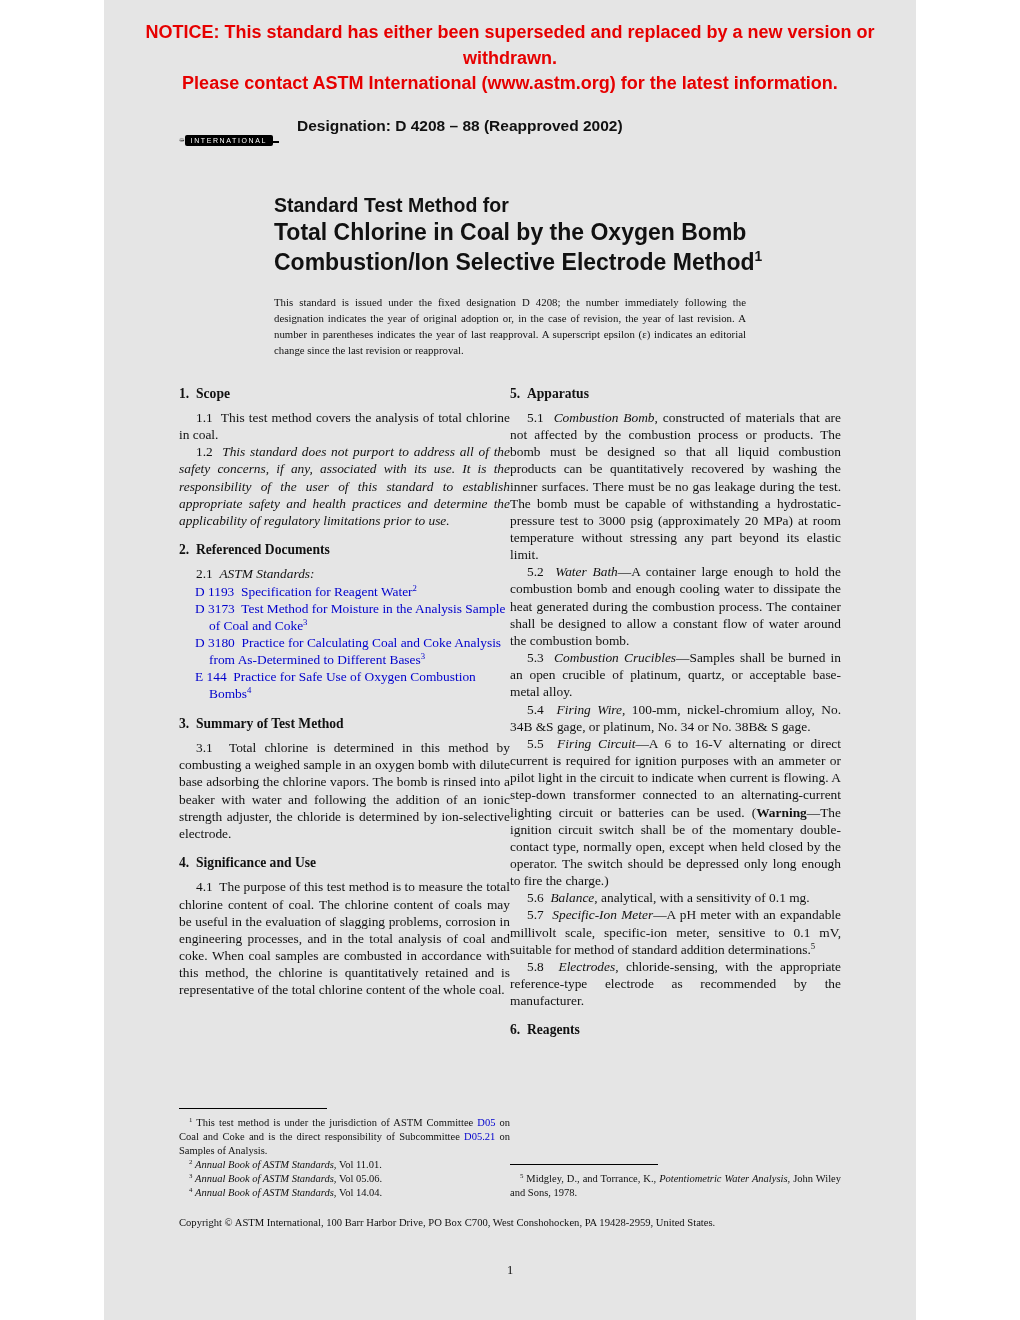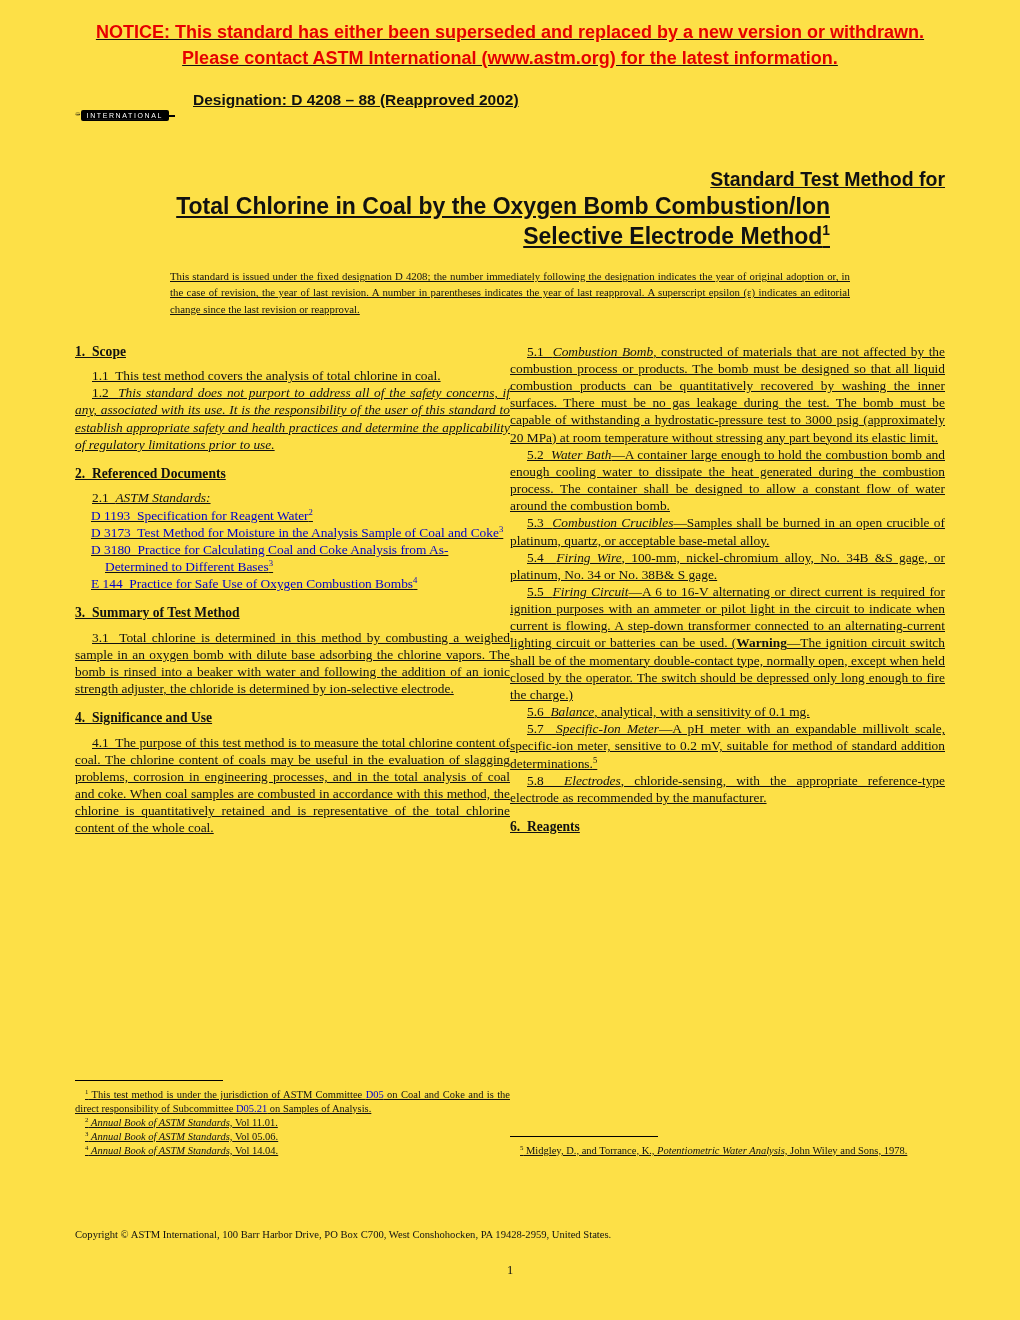--- a/index.html
+++ b/index.html
@@ -1,32 +1,32 @@
 <!DOCTYPE html>
 <html><head>
 <meta charset="utf-8">
 <style>
   * { margin:0; padding:0; box-sizing:border-box; }
   html,body { background:#ffffff; }
   .page {
-    position:relative; width:1020px; height:1320px; margin:0 auto;
-    background:#fde047; color:#111;
-    font-family:"Liberation Serif", serif; overflow:hidden;text-decoration:underline;
+    position:relative; width:812px; height:1320px; margin:0 auto;
+    background:#e5e5e5; color:#111;
+    font-family:"Liberation Serif", serif; overflow:hidden;
     --notice-red:#e60000; --link-blue:#0000cd;
   }
   .notice { padding-top:20px; text-align:center; font-family:"Liberation Sans", sans-serif;
     font-weight:bold; font-size:18px; line-height:1.42; color:var(--notice-red); }
   .header-row { display:flex; align-items:flex-start; margin:14px 75px 0 75px; }
   .logo { width:100px; display:flex; flex-direction:row; align-items:center; }
   .logo-intl { margin-top:2px; background:#000; color:#fff; font-family:"Liberation Sans", sans-serif;
     font-size:7px; letter-spacing:1.6px; padding:2px 6px; border-radius:2px; white-space:nowrap; }
   .logo-rule { width:100%; border-top:2px solid #000; margin-top:4px; }
   .designation { margin-left:18px; padding-top:6px; font-family:"Liberation Sans", sans-serif;
     font-weight:bold; font-size:15.5px; }
-  .title-block { margin:24px 75px 13px 170px; font-family:"Liberation Sans", sans-serif; font-weight:bold;text-align:right; }
+  .title-block { margin:24px 75px 13px 170px; font-family:"Liberation Sans", sans-serif; font-weight:bold; }
   .title-intro { font-size:19.5px; line-height:1.3; }
   .title-main { font-size:23px; line-height:1.3; max-width:660px; }
   .title-main sup { font-size:0.6em; line-height:0; }
   .issued-note { margin:16px 170px 16px 170px; max-width:690px; font-size:10.8px; line-height:1.5; text-align:justify; }
   .columns { display:flex; margin:26px 75px 0 75px; height:815px; }
   .col { flex:1; display:flex; flex-direction:column; font-size:13.4px; line-height:1.28; text-align:justify; }
   .col-content { }
   .blk { }
   .blk-heading { font-weight:bold; font-size:13.6px; margin:12px 0 7px 0; text-align:left; }
   .col-content .blk-heading:first-child { margin-top:0; }
@@ -34,21 +34,21 @@
   .blk-ref { color:var(--link-blue); padding-left:30px; text-indent:-14px; text-align:left; }
   .footnotes { margin-top:auto; padding-top:6px; }
   .fn-rule { width:148px; border-top:1px solid #000; margin-bottom:7px; }
   .blk-footnote { font-size:10.5px; line-height:1.33; text-indent:10px; text-align:justify; }
   .seg-normal { }
   .seg-italic { font-style:italic; }
   .seg-bold { font-weight:bold; }
   .seg-link { color:var(--link-blue); }
   sup { line-height:0; font-size:0.65em; }
   sup.seg-suplink { color:var(--link-blue); }
-  .copyright { position:absolute; left:75px; bottom:80px; font-size:10.6px; }
+  .copyright { position:absolute; left:75px; bottom:92px; font-size:10.6px; }
   .page-number { position:absolute; left:0; right:0; bottom:42px; text-align:center; font-size:12.5px; }
 </style>
 </head>
 <body>
 
 <div class="page" style="--notice-red: #e60000; --link-blue: #0000cd;">
 
   <div class="notice">
     <div>NOTICE: This standard has either been superseded and replaced by a new version or withdrawn.</div>
     <div>Please contact ASTM International (www.astm.org) for the latest information.</div>
@@ -100,27 +100,28 @@
         <div>
             <div class="blk blk-footnote"><sup class="seg-sup">1</sup><span class="seg-normal"> This test method is under the jurisdiction of ASTM Committee </span><span class="seg-link">D05</span><span class="seg-normal"> on Coal and Coke and is the direct responsibility of Subcommittee </span><span class="seg-link">D05.21</span><span class="seg-normal"> on Samples of Analysis.</span></div>
             <div class="blk blk-footnote"><sup class="seg-sup">2</sup><span class="seg-normal"> </span><span class="seg-italic">Annual Book of ASTM Standards,</span><span class="seg-normal"> Vol 11.01.</span></div>
             <div class="blk blk-footnote"><sup class="seg-sup">3</sup><span class="seg-normal"> </span><span class="seg-italic">Annual Book of ASTM Standards,</span><span class="seg-normal"> Vol 05.06.</span></div>
             <div class="blk blk-footnote"><sup class="seg-sup">4</sup><span class="seg-normal"> </span><span class="seg-italic">Annual Book of ASTM Standards,</span><span class="seg-normal"> Vol 14.04.</span></div>
           </div>
       </div>
     </div>
     <div class="col">
       <div class="col-content">
+          <div class="blk blk-heading"><span class="seg-normal">5.&nbsp;&nbsp;Apparatus</span></div>
           <div class="blk blk-para"><span class="seg-normal">5.1&nbsp; </span><span class="seg-italic">Combustion Bomb</span><span class="seg-normal">, constructed of materials that are not affected by the combustion process or products. The bomb must be designed so that all liquid combustion products can be quantitatively recovered by washing the inner surfaces. There must be no gas leakage during the test. The bomb must be capable of withstanding a hydrostatic-pressure test to 3000 psig (approximately 20 MPa) at room temperature without stressing any part beyond its elastic limit.</span></div>
           <div class="blk blk-para"><span class="seg-normal">5.2&nbsp; </span><span class="seg-italic">Water Bath</span><span class="seg-normal">—A container large enough to hold the combustion bomb and enough cooling water to dissipate the heat generated during the combustion process. The container shall be designed to allow a constant flow of water around the combustion bomb.</span></div>
           <div class="blk blk-para"><span class="seg-normal">5.3&nbsp; </span><span class="seg-italic">Combustion Crucibles</span><span class="seg-normal">—Samples shall be burned in an open crucible of platinum, quartz, or acceptable base-metal alloy.</span></div>
           <div class="blk blk-para"><span class="seg-normal">5.4&nbsp; </span><span class="seg-italic">Firing Wire</span><span class="seg-normal">, 100-mm, nickel-chromium alloy, No. 34B &amp;S gage, or platinum, No. 34 or No. 38B&amp; S gage.</span></div>
           <div class="blk blk-para"><span class="seg-normal">5.5&nbsp; </span><span class="seg-italic">Firing Circuit</span><span class="seg-normal">—A 6 to 16-V alternating or direct current is required for ignition purposes with an ammeter or pilot light in the circuit to indicate when current is flowing. A step-down transformer connected to an alternating-current lighting circuit or batteries can be used. (</span><span class="seg-bold">Warning</span><span class="seg-normal">—The ignition circuit switch shall be of the momentary double-contact type, normally open, except when held closed by the operator. The switch should be depressed only long enough to fire the charge.)</span></div>
           <div class="blk blk-para"><span class="seg-normal">5.6&nbsp; </span><span class="seg-italic">Balance</span><span class="seg-normal">, analytical, with a sensitivity of 0.1 mg.</span></div>
-          <div class="blk blk-para"><span class="seg-normal">5.7&nbsp; </span><span class="seg-italic">Specific-Ion Meter</span><span class="seg-normal">—A pH meter with an expandable millivolt scale, specific-ion meter, sensitive to 0.2 mV, suitable for method of standard addition determinations.</span><sup class="seg-sup">5</sup></div>
+          <div class="blk blk-para"><span class="seg-normal">5.7&nbsp; </span><span class="seg-italic">Specific-Ion Meter</span><span class="seg-normal">—A pH meter with an expandable millivolt scale, specific-ion meter, sensitive to 0.1 mV, suitable for method of standard addition determinations.</span><sup class="seg-sup">5</sup></div>
           <div class="blk blk-para"><span class="seg-normal">5.8&nbsp; </span><span class="seg-italic">Electrodes</span><span class="seg-normal">, chloride-sensing, with the appropriate reference-type electrode as recommended by the manufacturer.</span></div>
           <div class="blk blk-heading"><span class="seg-normal">6.&nbsp;&nbsp;Reagents</span></div>
         </div>
       <div class="footnotes">
         <div class="fn-rule"></div>
         <div>
             <div class="blk blk-footnote"><sup class="seg-sup">5</sup><span class="seg-normal"> Midgley, D., and Torrance, K., </span><span class="seg-italic">Potentiometric Water Analysis,</span><span class="seg-normal"> John Wiley and Sons, 1978.</span></div>
           </div>
       </div>
     </div>

